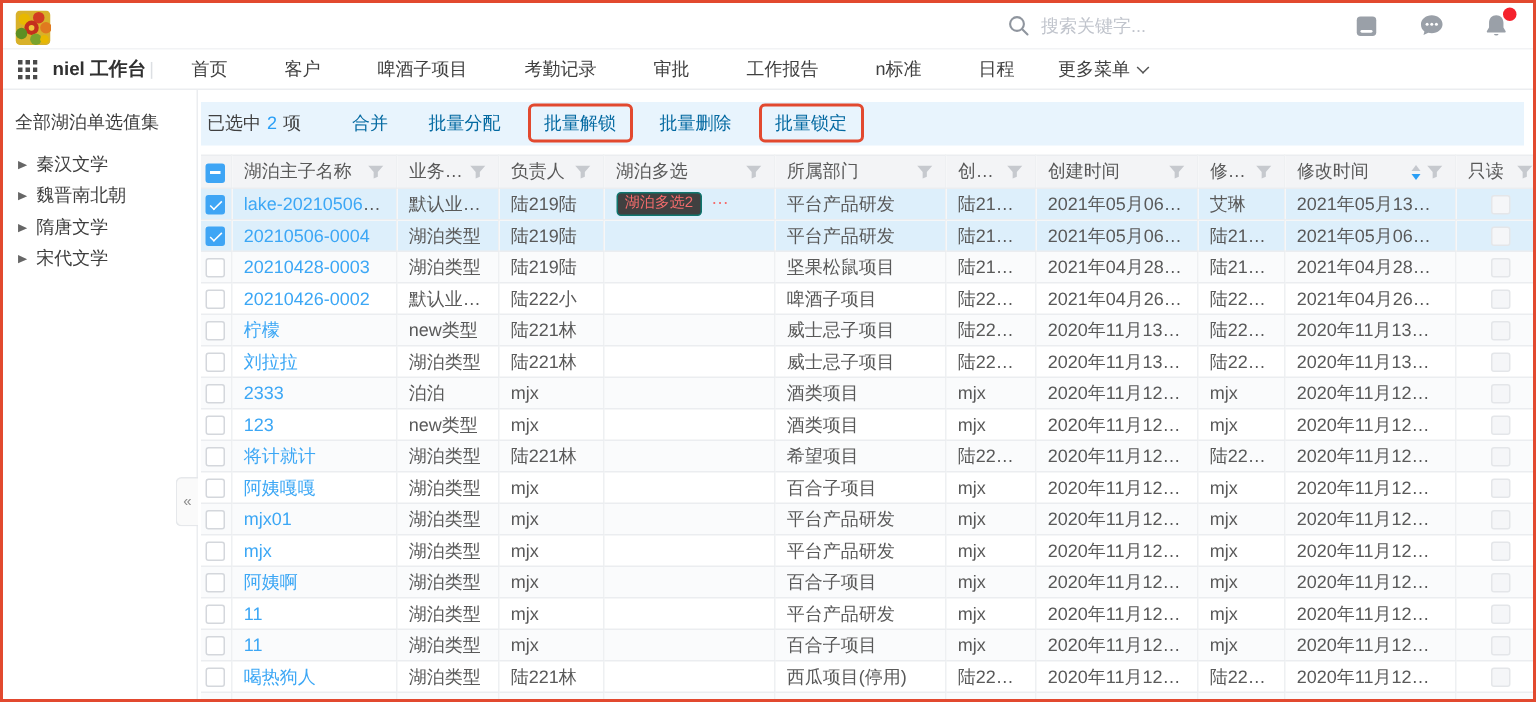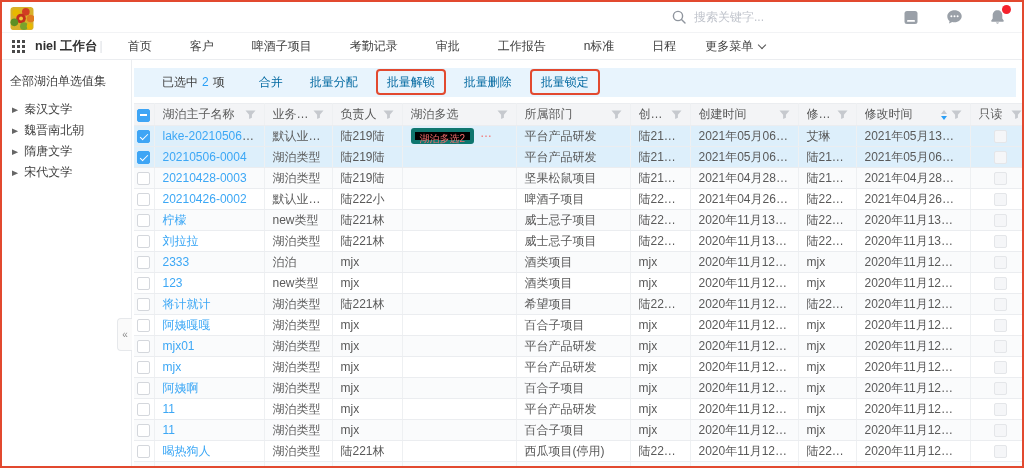--- a/index.html
+++ b/index.html
@@ -33,21 +33,21 @@
   .page-body { position:relative; display:flex; height:406px; }
   .sidebar { width:130px; flex:0 0 auto; border-right:1px solid #ebedf0; padding:13px 8px 0 8px; background:#fff; }
   .sidebar-title { color:#3d3d3d; margin-bottom:9px; white-space:nowrap; }
   .tree-item { display:flex; align-items:center; height:21px; color:#3d3d3d; cursor:pointer; white-space:nowrap; }
   .tree-caret { font-size:8px; color:#666; margin:0 6px 0 2px; transform:scaleY(0.9); }
   .collapse-handle { position:absolute; left:115px; top:258px; width:15px; height:33px; background:#fafafa; border:1px solid #e6e8eb; border-right:none; border-radius:4px 0 0 4px; display:flex; align-items:center; justify-content:center; color:#8c8c8c; font-size:10px; cursor:pointer; z-index:5; }
 
   .main { flex:1; min-width:0; padding:8px 0 0 2px; }
 
   
-  .toolbar { height:29px; background:#e8f4fd; display:flex; align-items:center; padding:0 28px; margin-right:6px; }
+  .toolbar { height:29px; background:#e8f4fd; display:flex; align-items:center; padding:0 4px; margin-right:6px; }
   .sel-text { color:#404040; margin-right:34px; white-space:nowrap; }
   .sel-count { color:#2a9ff6; margin:0 4px; }
   .action { color:#0369a1; cursor:pointer; text-decoration:none; margin-right:27px; white-space:nowrap; }
   .action.annotated { border:2px solid #e2492f; border-radius:4px; padding:4px 9px; margin:-4px 18px -4px -9px; }
 
   
   .grid-wrap { margin-top:6px; }
   table { border-collapse:collapse; table-layout:fixed; width:100%; }
   th,td { padding:0 8px; text-align:left; white-space:nowrap; overflow:hidden; text-overflow:ellipsis; border-right:1px solid #eef0f2; border-bottom:1px solid #ebedf0; }
   th:last-child, td:last-child { border-right:none; }
@@ -67,21 +67,21 @@
 
   .cb { position:relative; display:inline-block; width:13px; height:13px; border:1px solid #d4d7dc; border-radius:2px; background:#fff; vertical-align:middle; cursor:pointer; }
   .cb.checked { background:#3ea5f5; border-color:#3ea5f5; }
   .cb.checked::after { content:""; position:absolute; left:4px; top:1px; width:3px; height:7px; border:solid #fff; border-width:0 1.5px 1.5px 0; transform:rotate(45deg); }
   .cb.ind { background:#3ea5f5; border-color:#3ea5f5; }
   .cb.ind::after { content:""; position:absolute; left:2px; top:4.5px; width:7px; height:2px; background:#fff; }
   .cb.dis { background:#f5f6f8; border-color:#e4e6e9; cursor:default; }
   td.cb-cell, th.cb-cell { text-align:center; padding:0 3px; }
 
   .tag { display:inline-block; font-size:10px; height:16px; line-height:14px; padding:0 5px; border-radius:3px; margin-right:6px; vertical-align:middle; }
-  .tag.red { color:#f56c6c; background:#000000; border:4px solid #0f766e; }
+  .tag.red { color:#f56c6c; background:#404040; border:1px solid #0f766e; }
   .tag.blue { color:#2d9cf4; background:#edf8ff; border:1px solid #8fd0fa; }
 </style>
 </head>
 <body>
 
 <div class="frame">
 
   <div class="topbar">
     <svg class="logo" viewBox="0 0 24 24">
       <rect width="24" height="24" rx="3" fill="#d8b12a"></rect>

